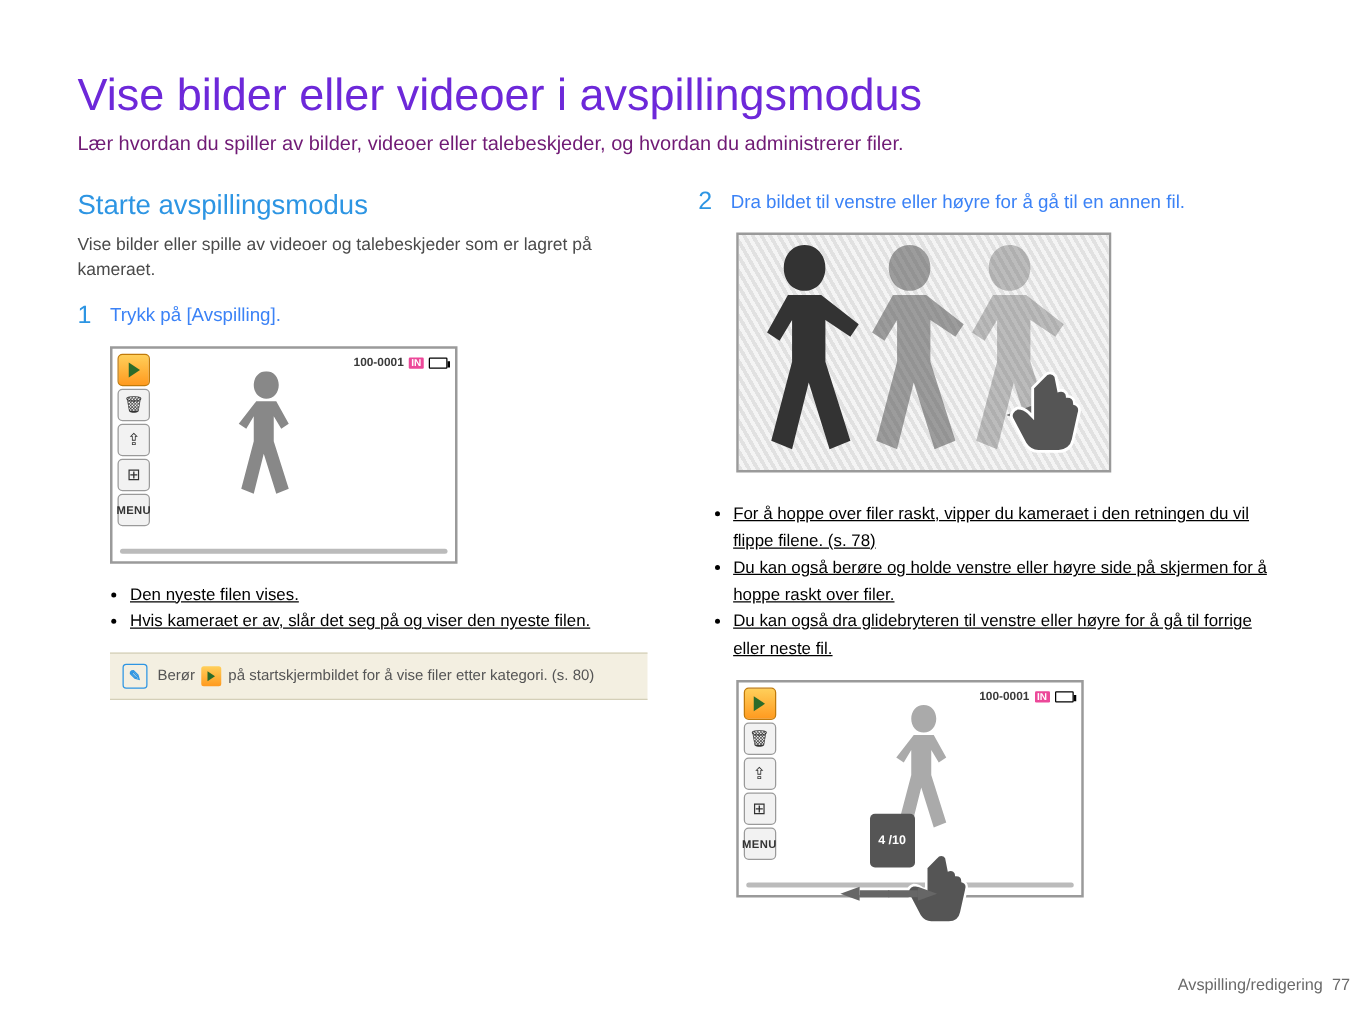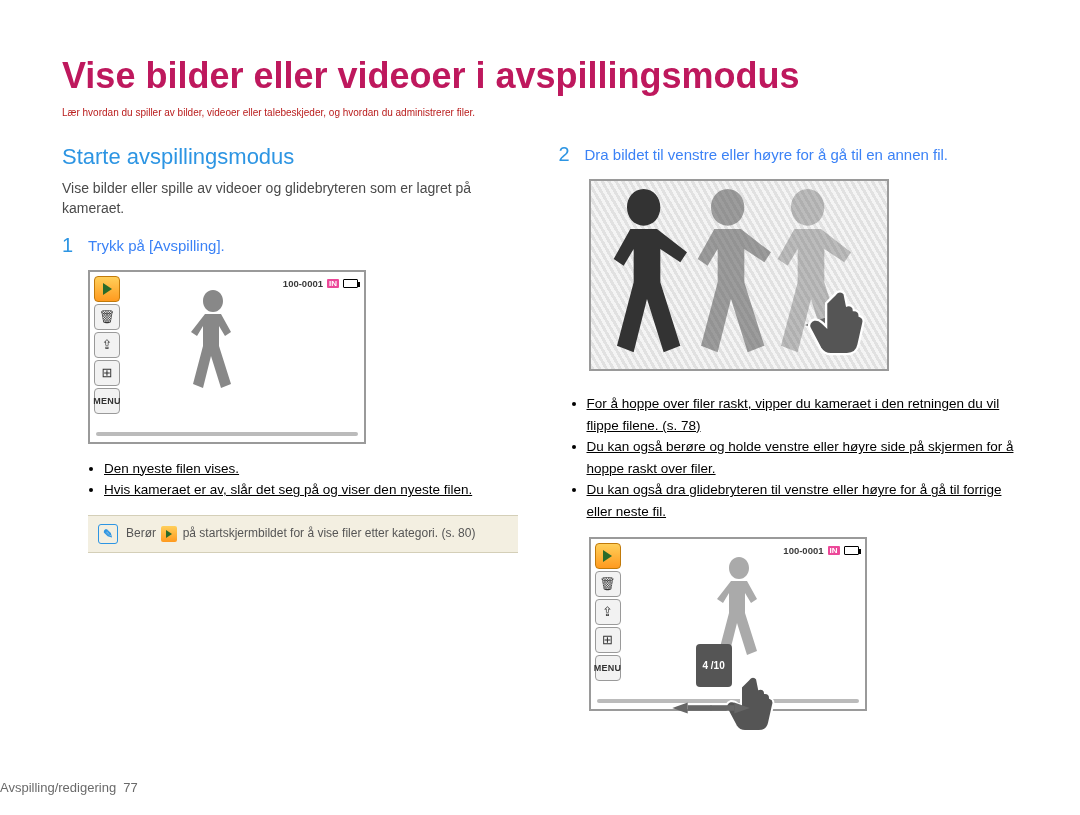--- a/index.html
+++ b/index.html
@@ -7,29 +7,29 @@
     width: 1080px;
     height: 815px;
     background: #fff;
     font-family: Arial, Helvetica, sans-serif;
     color: #3a3a3a;
     position: relative;
     padding: 55px 62px 30px 62px;
   }
   .page-title {
     font-size: 36px;
-    font-weight: 700;
-    color: #be185d;
+    font-weight: 400;
+    color: #6d28d9;
     letter-spacing: 0px;
     margin-bottom: 10px;
     font-stretch: condensed;
   }
   .intro {
-    font-size: 10px;
-    color: #b91c1c;
+    font-size: 16px;
+    color: #701a75;
     margin-bottom: 26px;
   }
   .columns {
     display: flex;
     gap: 37px;
   }
   .col { flex: 1; }
   .section-heading {
     color: #2d95e3;
     font-size: 22px;
@@ -225,36 +225,36 @@
   .counter-bubble{
     position:absolute;
     left:105px; bottom:22px;
     background:#555; color:#fff;
     font-size:10px; font-weight:bold;
     padding:16px 7px; border-radius:4px;
   }
   .footer{
     position:absolute;
     left:0; right:0; bottom:20px;
-    text-align:left;
+    text-align:right;
     font-size:13px;
     color:#6a6a6a;
   }
 </style>
 </head>
 <body>
 
 <h1 class="page-title">Vise bilder eller videoer i avspillingsmodus</h1>
 <p class="intro">Lær hvordan du spiller av bilder, videoer eller talebeskjeder, og hvordan du administrerer filer.</p>
 
 <div class="columns">
 
   <div class="col">
     <h2 class="section-heading">Starte avspillingsmodus</h2>
-    <p class="sub-text">Vise bilder eller spille av videoer og glidebryteren som er lagret på kameraet.</p>
+    <p class="sub-text">Vise bilder eller spille av videoer og talebeskjeder som er lagret på kameraet.</p>
 
     <div class="step">
       <span class="step-num">1</span>
       <span class="step-text">
         <span>Trykk på [</span><b>Avspilling</b><span>].</span>
       </span>
     </div>
 
     <div class="shot small">
       <div class="shot-toolbar">

